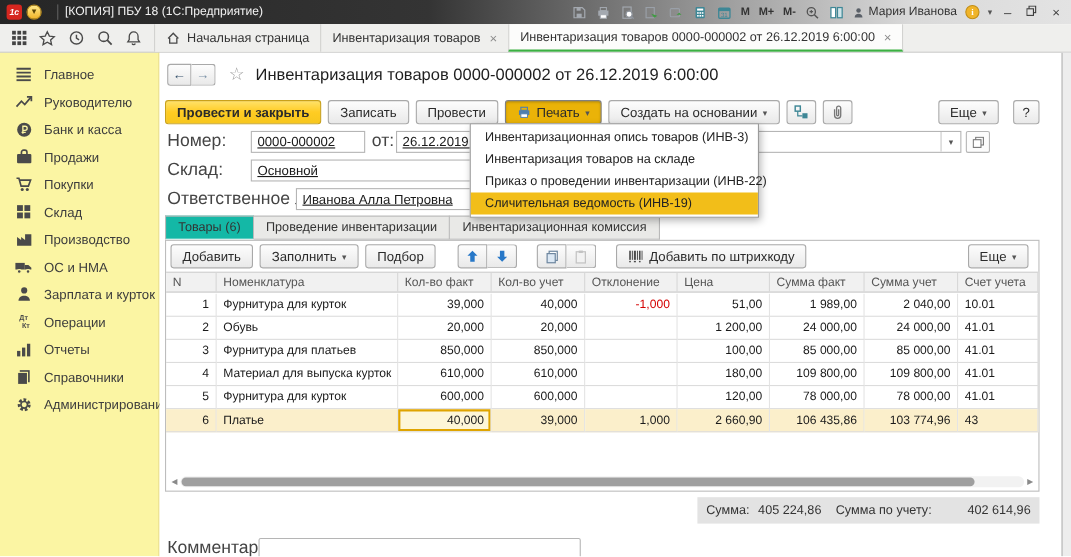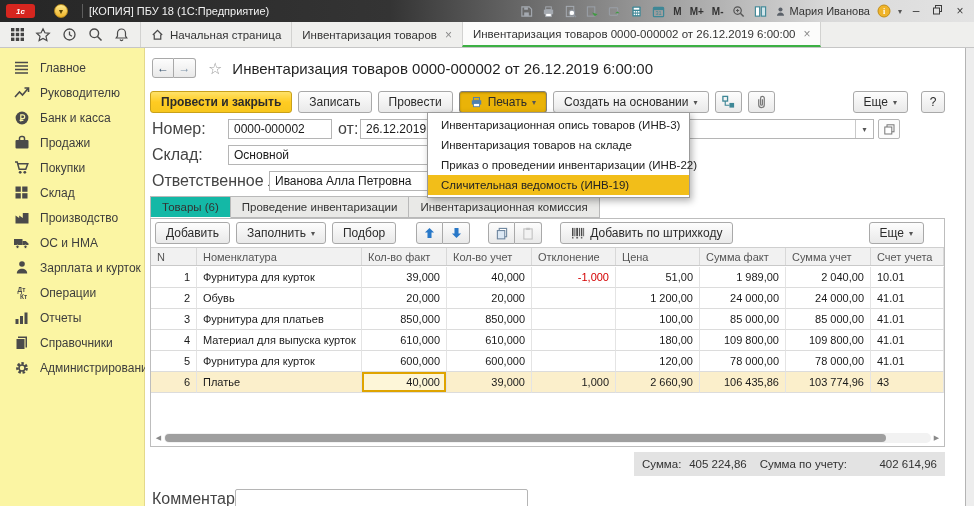--- a/index.html
+++ b/index.html
@@ -4,21 +4,21 @@
 <style>
   * { margin:0; padding:0; box-sizing:border-box; }
   html,body { width:974px; height:506px; overflow:hidden; }
   body { font-family:"Liberation Sans","DejaVu Sans",sans-serif; font-size:12px; color:#2b2b2b; background:#fff; }
   .screen { position:relative; width:974px; height:506px; overflow:hidden; background:#fff; }
 
   
   .titlebar { position:absolute; left:0; top:0; width:974px; height:22px;
     background:linear-gradient(to right,#262626 0%,#343434 40%,#9f9f9f 68%,#d9d9d9 85%,#e3e3e3 100%);
     display:flex; align-items:center; padding:0 6px; }
-  .app-logo { width:29px; height:14px; background:#d6261f; border-radius:3px; color:#fff; font-size:8px; font-weight:bold; display:flex; align-items:center; justify-content:center; margin-right:19px;font-style:italic; }
+  .app-logo { width:14px; height:14px; background:#d6261f; border-radius:3px; color:#fff; font-size:8px; font-weight:bold; display:flex; align-items:center; justify-content:center; margin-right:4px;font-style:italic; }
   .menu-circle { width:14px; height:14px; border-radius:50%; background:linear-gradient(#ffe98a,#f0b429); border:1px solid #b68a1e; color:#5a4404; font-size:7px; display:flex; align-items:center; justify-content:center; margin-right:8px; }
   .tb-sep { width:1px; height:14px; background:rgba(255,255,255,.25); margin:0 6px; }
   .win-title { color:#f2f2f2; font-size:11px; white-space:nowrap; }
   .tb-right { margin-left:auto; display:flex; align-items:center; gap:6px; }
   .tb-ic { width:16px; height:16px; display:flex; align-items:center; justify-content:center; }
   .tb-m { font-size:10px; color:#333; font-weight:bold; padding:0 1px; }
   .tb-user { display:flex; align-items:center; gap:4px; color:#333; font-size:11px; white-space:nowrap; }
   .win-ctl { font-size:12px; color:#3c3c3c; width:16px; text-align:center; line-height:14px; }
 
   
@@ -51,38 +51,38 @@
   .cmd-right { position:absolute; top:43px; right:29px; display:flex; gap:13px; }
   .btn { height:22px; display:inline-flex; align-items:center; gap:5px; padding:0 10px; background:linear-gradient(#fdfdfd,#e9e9e9); border:1px solid #a9a9a9; border-radius:3px; font-size:12px; color:#2b2b2b; white-space:nowrap; cursor:default; }
   .btn.primary { background:linear-gradient(#ffe269,#fc2,#f7c71e); border-color:#c9a11a; font-weight:bold; }
   .btn.pressed { background:#eab308; border-color:#808080; box-shadow:inset 0 1px 2px rgba(0,0,0,.25); }
   .btn.iconbtn { width:27px; padding:0; justify-content:center; }
   .caret { font-size:8px; color:#555; }
   .qbtn { width:24px; }
 
   .frow { position:absolute; height:20px; display:flex; align-items:center; }
   .flabel { font-size:16px; color:#444; white-space:nowrap; }
-  .field { position:absolute; height:20px; background:#fff; border:1px solid #b5b5b5; font-size:12px; color:#1a1a1a; display:flex; align-items:center; padding:0 5px; white-space:nowrap; overflow:hidden; }
+  .field { position:absolute; height:20px; background:#fff; border:1px solid #b5b5b5; font-size:12px; color:#1a1a1a; display:flex; align-items:center; padding:0 5px; white-space:nowrap; overflow:hidden;text-decoration:underline; }
   .combo-caret { position:absolute; right:0; top:0; width:18px; height:18px; border-left:1px solid #c9c9c9; display:flex; align-items:center; justify-content:center; font-size:8px; color:#555; }
   .sq-btn { position:absolute; height:20px; width:22px; border:1px solid #b5b5b5; border-radius:2px; background:#fcfcfc; display:flex; align-items:center; justify-content:center; }
 
   
   .print-menu { position:absolute; left:282px; top:64px; width:263px; background:#fff; border:1px solid #9b9b9b; box-shadow:2px 3px 7px rgba(0,0,0,.3); z-index:50; padding:2px 0; }
   .pm-item { height:20px; line-height:20px; padding-left:13px; font-size:11.5px; color:#222; white-space:nowrap; }
   .pm-item.selected { background:#f2be19; }
 
   
   .sec-tabs { position:absolute; left:5px; top:148px; height:22px; display:flex; }
   .stab { height:22px; display:flex; align-items:center; padding:0 11px; font-size:11.5px; color:#333; background:#e9e9e7; border:1px solid #b9b9b9; border-left:none; white-space:nowrap; }
   .stab:first-child { border-left:1px solid #b9b9b9; }
   .stab.active { background:#14b8a6; border-bottom:1px solid #fff; font-weight:normal; }
 
   
   .panel { position:absolute; left:5px; top:170px; width:795px; height:229px; border:1px solid #bdbdbd; background:#fff; }
-  .pt-bar { position:absolute; left:4px; top:3px; right:20px; height:22px; display:flex; gap:6px; align-items:flex-start; }
+  .pt-bar { position:absolute; left:4px; top:3px; right:9px; height:22px; display:flex; gap:6px; align-items:flex-start; }
   .pt-group { display:flex; }
   .pt-group .btn { border-radius:0; }
   .pt-group .btn:first-child { border-radius:3px 0 0 3px; }
   .pt-group .btn:last-child { border-radius:0 3px 3px 0; border-left:none; }
   .pt-more { margin-left:auto; }
 
   .ghead, .trow { display:grid; grid-template-columns:46px 165px 85px 85px 84px 84px 86px 85px 73px; }
   .ghead { position:absolute; left:0; top:28px; width:793px; height:19px; background:#f1f1f1; border-top:1px solid #cfcfcf; border-bottom:1px solid #c9c9c9; }
   .hcell { font-size:11px; color:#555; padding-left:6px; display:flex; align-items:center; border-right:1px solid #d8d8d8; overflow:hidden; white-space:nowrap; }
   .gbody { position:absolute; left:0; top:48px; width:793px; }

